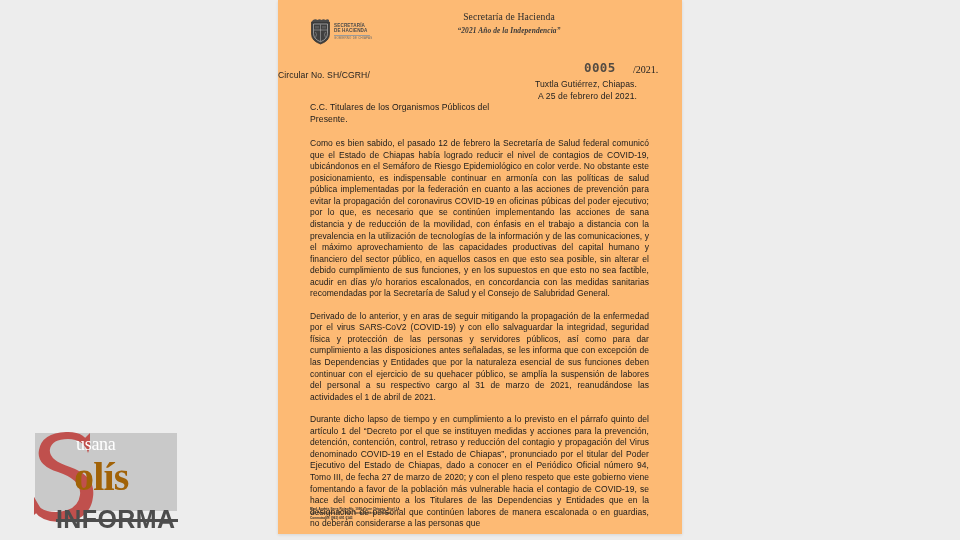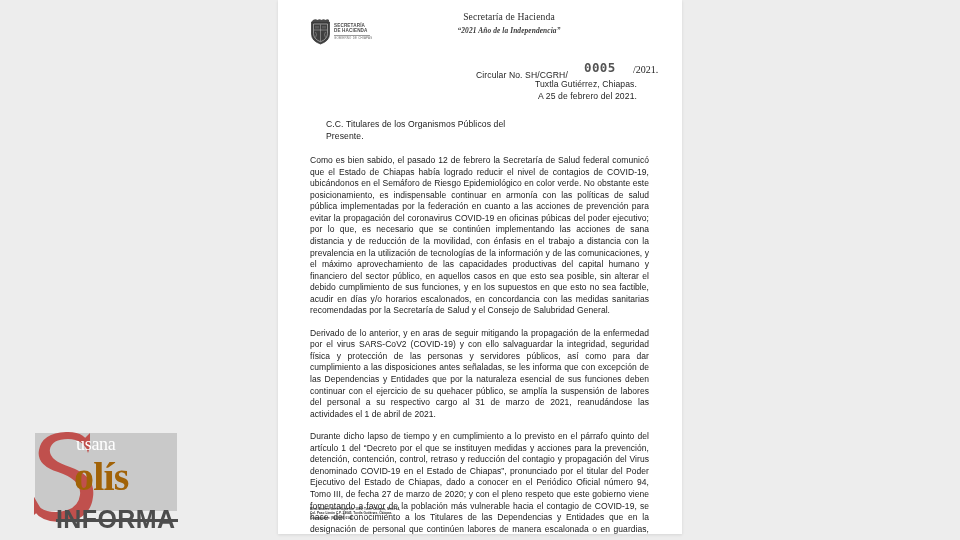--- a/index.html
+++ b/index.html
@@ -16,21 +16,21 @@
     position: relative;
   }
 
   
   #page-sheet {
     position: absolute;
     left: 278px;
     top: 0px;
     width: 404px;
     height: 534px;
-    background: #ffffff;
+    background: #fdba74;
     box-shadow: 0 1px 3px rgba(0,0,0,0.10);
     overflow: hidden;
   }
 
   .page-inner {
     position: relative;
     width: 100%;
     height: 100%;
     padding: 0;
   }
@@ -114,21 +114,20 @@
     font-weight: bold;
     line-height: 13px;
     letter-spacing: 0.1px;
     color: #3a3a3a;
   }
 
   
   .circular-row {
     position: relative;
     margin-top: 2px;
-    padding-left: 198px;
     height: 15px;
   }
 
   .circular-label {
     font-size: 8.6px;
     color: #1e1e1e;
     letter-spacing: 0.1px;
     line-height: 14px;
     white-space: nowrap;
   }
@@ -159,22 +158,21 @@
     text-align: right;
     padding-right: 45px;
     font-size: 8.6px;
     line-height: 11.5px;
     color: #1e1e1e;
     letter-spacing: 0.1px;
   }
 
   
   .addressee {
-    margin-top: 17px;
-    padding-left: 48px;
+    padding-left: 32px;
     color: #1a1a1a;
   }
 
   .addressee div {
     font-size: 8.6px;
     line-height: 11.6px;
     letter-spacing: 0.1px;
   }
 
   

